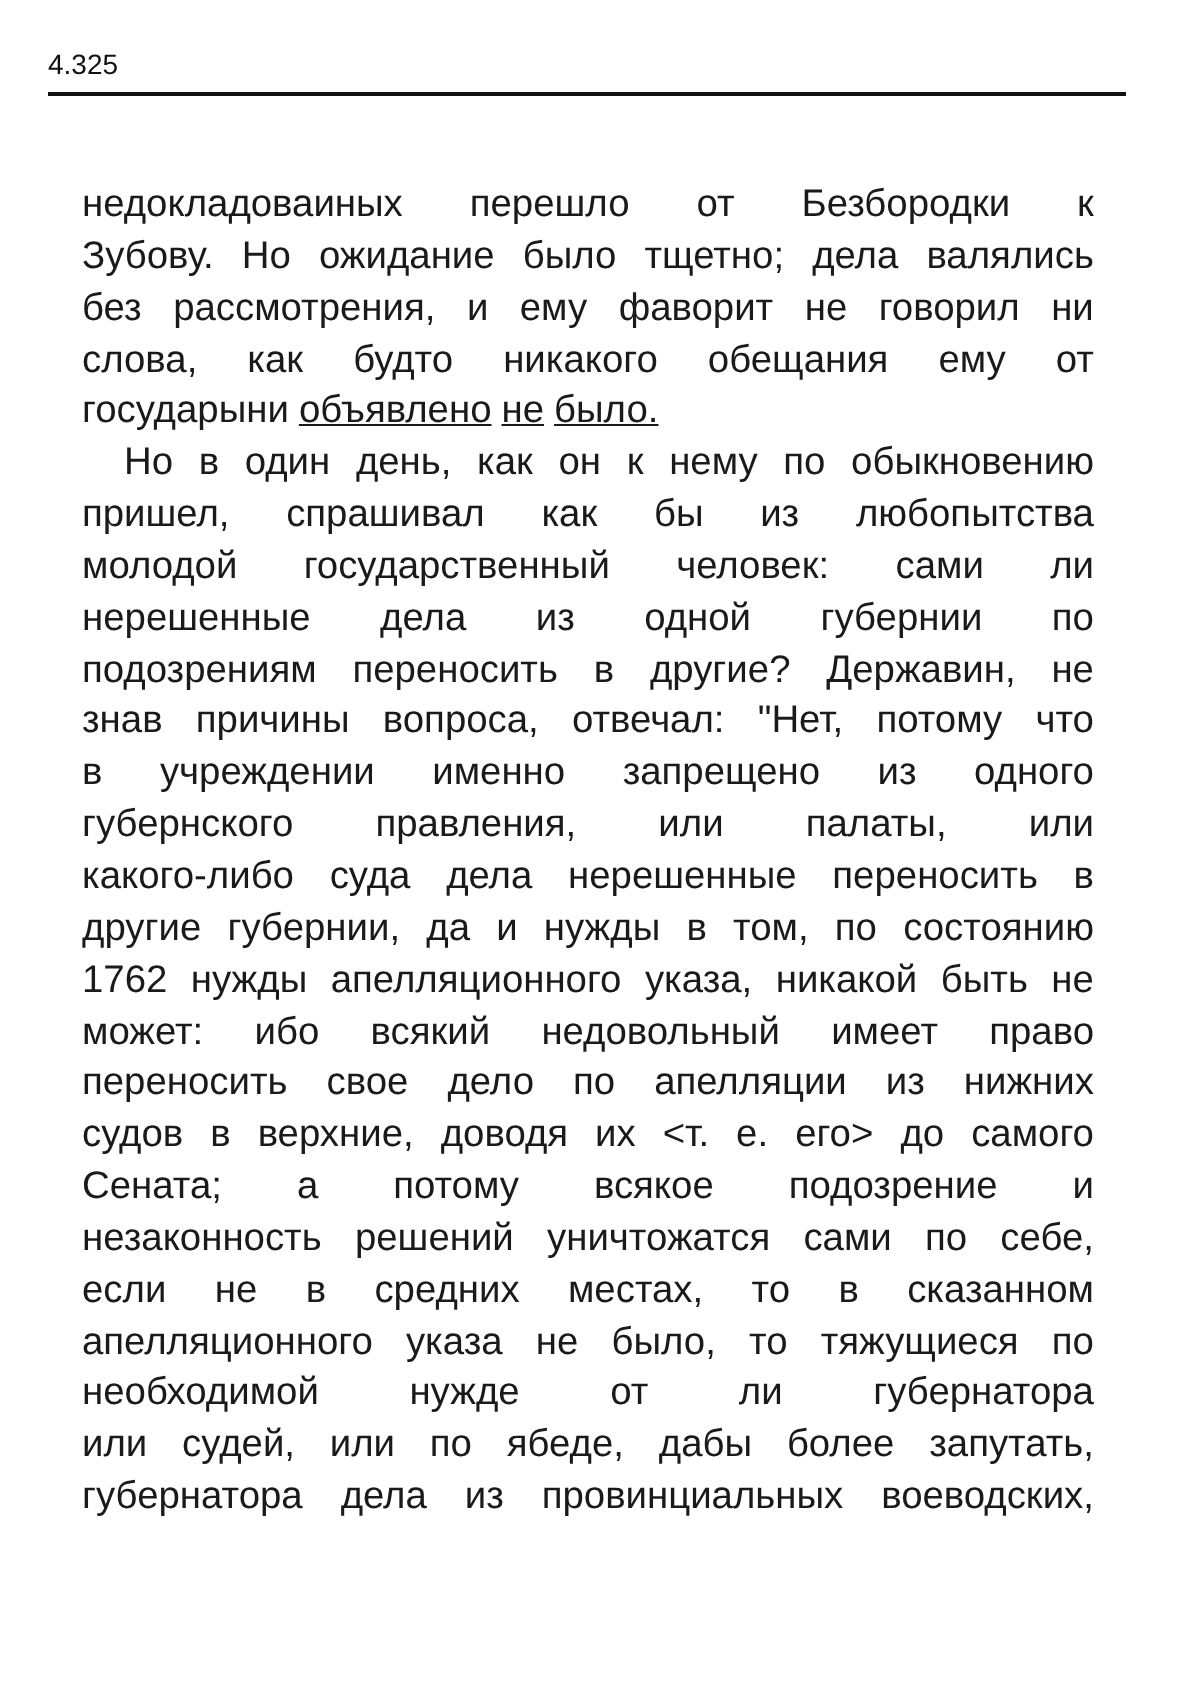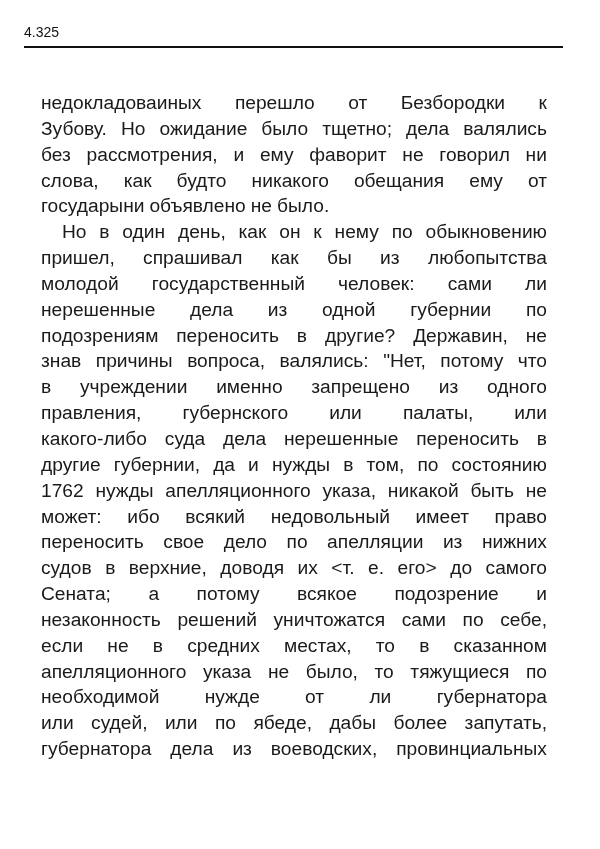--- a/index.html
+++ b/index.html
@@ -2,21 +2,21 @@
 <html><head>
   <meta charset="utf-8">
   <style>
     html, body { margin: 0; padding: 0; background: #ffffff; }
     body { width: 600px; height: 849px; position: relative; overflow: hidden; color: #1a1a1a; font-family: "Liberation Sans", sans-serif; }
     .header { position: absolute; left: 24px; top: 24px; font-size: 14px; color: #111; text-align: right; }
     .rule { position: absolute; left: 24px; top: 46px; width: 539px; height: 2px; background: #111; }
     .body { position: absolute; left: 41px; top: 90px; width: 506px; }
     .line { font-size: 19.2px; line-height: 25.85px; height: 25.85px; white-space: nowrap; display: flex; justify-content: space-between; }
     .line.last { justify-content: flex-start; }
-    .line.last span + span { margin-left: 5px; }
+    .line.last span + span { margin-left: 5px; text-decoration: underline; }
     .line.indent { padding-left: 21px; }
   </style>
 </head>
 <body>
 
 <div class="header">4.325</div>
 <div class="rule"></div>
 <div class="body" id="body">
     <div class="line">
       <span>недокладоваиных</span>
@@ -99,36 +99,36 @@
       <span>переносить</span>
       <span>в</span>
       <span>другие?</span>
       <span>Державин,</span>
       <span>не</span>
     </div>
     <div class="line">
       <span>знав</span>
       <span>причины</span>
       <span>вопроса,</span>
-      <span>валялись:</span>
+      <span>отвечал:</span>
       <span>"Нет,</span>
       <span>потому</span>
       <span>что</span>
     </div>
     <div class="line">
       <span>в</span>
       <span>учреждении</span>
       <span>именно</span>
       <span>запрещено</span>
       <span>из</span>
       <span>одного</span>
     </div>
     <div class="line">
+      <span>губернского</span>
       <span>правления,</span>
-      <span>губернского</span>
       <span>или</span>
       <span>палаты,</span>
       <span>или</span>
     </div>
     <div class="line">
       <span>какого-либо</span>
       <span>суда</span>
       <span>дела</span>
       <span>нерешенные</span>
       <span>переносить</span>
@@ -232,16 +232,16 @@
       <span>по</span>
       <span>ябеде,</span>
       <span>дабы</span>
       <span>более</span>
       <span>запутать,</span>
     </div>
     <div class="line">
       <span>губернатора</span>
       <span>дела</span>
       <span>из</span>
+      <span>провинциальных</span>
       <span>воеводских,</span>
-      <span>провинциальных</span>
     </div>
   </div>
 
 </body></html>

